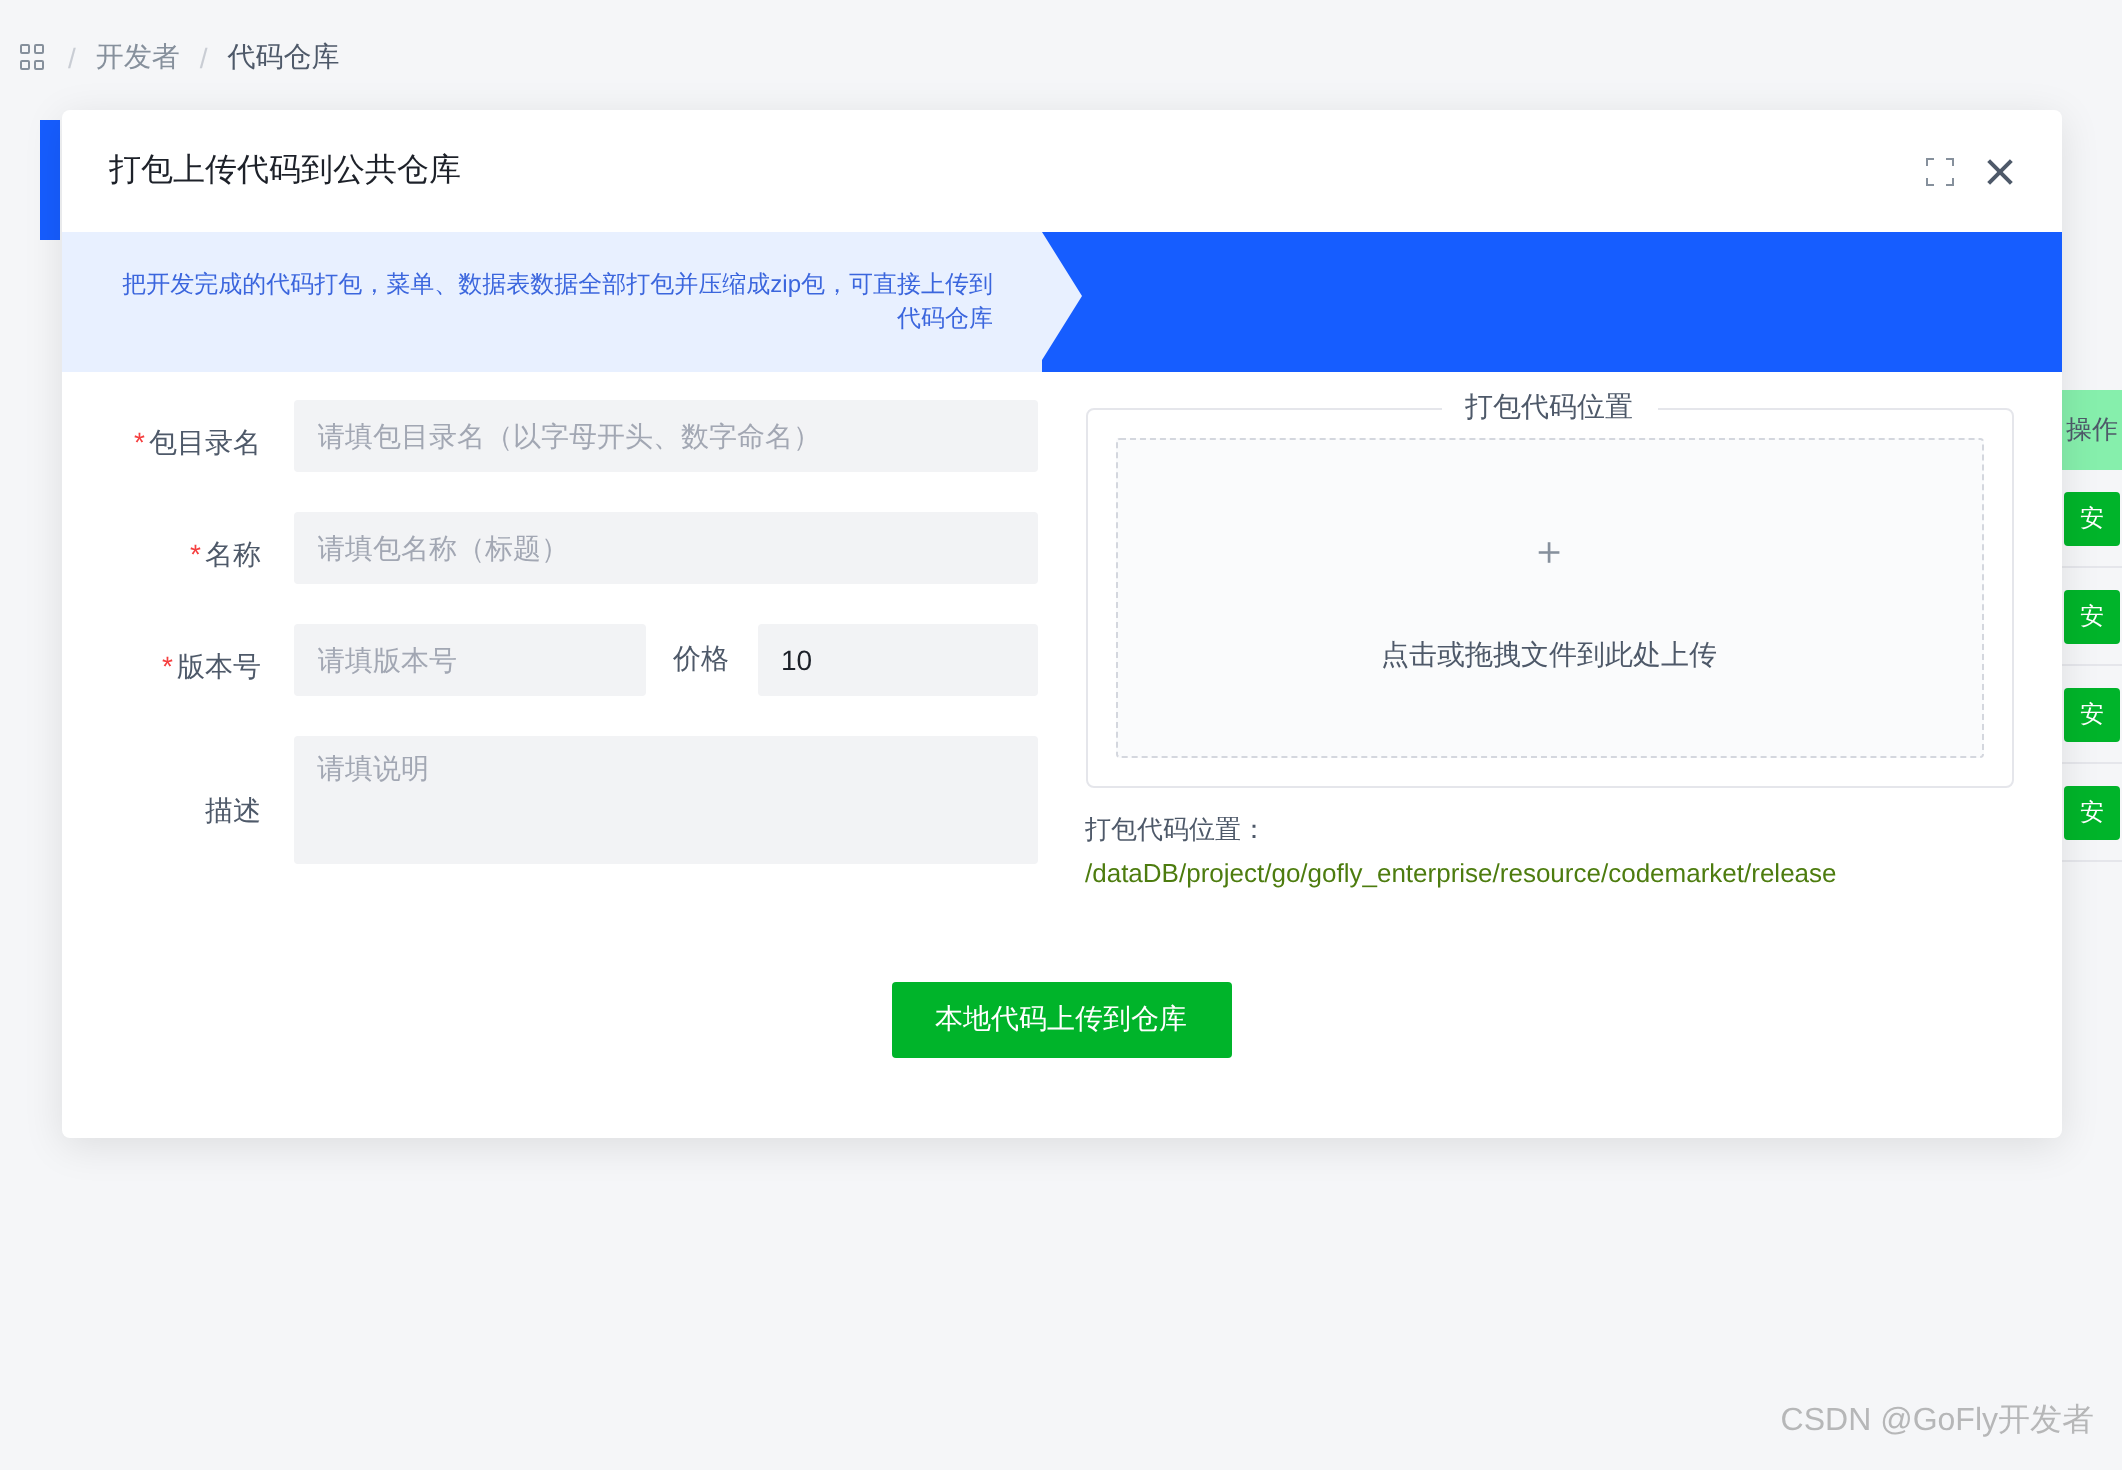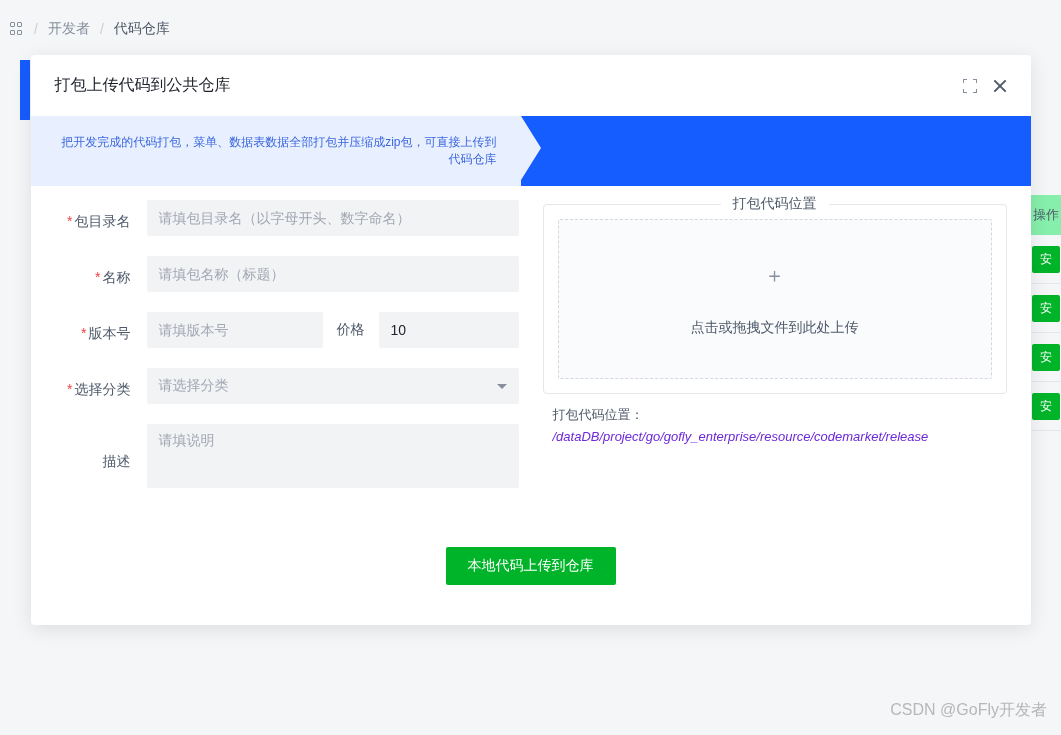--- a/index.html
+++ b/index.html
@@ -188,23 +188,23 @@
       height: 160px;
       display: flex;
       flex-direction: column;
       align-items: center;
       justify-content: center;
       gap: 30px;
       cursor: pointer;
     }
     .plus-icon { font-size: 20px; color: #86909c; font-weight: 300; }
     .upload-text { color: #4e5969; font-size: 14px; }
-    .path-block { margin-top: 12px; margin-left: 10px; }
+    .path-block { margin-top: 12px; }
     .path-label { color: #4e5969; font-size: 13px; margin-bottom: 5px; }
-    .path-value { color: #6d28d9; font-size: 13px; word-break: break-all; font-style: italic; }
+    .path-value { color: #4d7c0f; font-size: 13px; word-break: break-all; }
     
     .modal-footer {
       display: flex;
       justify-content: center;
       padding: 12px 24px 40px;
     }
     .primary-btn {
       background: #00b42a;
       color: #fff;
       border: none;
@@ -286,29 +286,20 @@
         </div>
         <div class="form-row">
           <div class="form-label required">版本号</div>
           <div class="form-control row-split">
             <input class="input" placeholder="请填版本号" style="">
             <span class="mid-label">价格</span>
             <input class="input" value="10" style="">
           </div>
         </div>
         <div class="form-row">
-          <div class="form-label required">选择分类</div>
-          <div class="form-control">
-            <div class="select">
-              <span>请选择分类</span>
-              <span class="chevron-down"></span>
-            </div>
-          </div>
-        </div>
-        <div class="form-row">
           <div class="form-label">描述</div>
           <div class="form-control"><textarea class="textarea" placeholder="请填说明" style=""></textarea></div>
         </div>
       </div>
 
       <div class="form-right">
         <div class="upload-fieldset">
           <div class="upload-legend">打包代码位置</div>
           <div class="upload-zone">
             <div class="plus-icon">＋</div>

